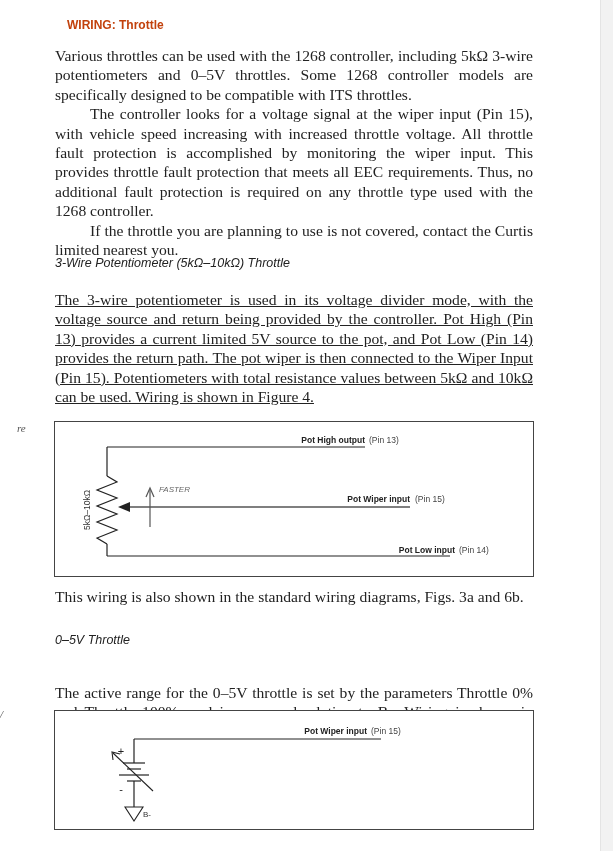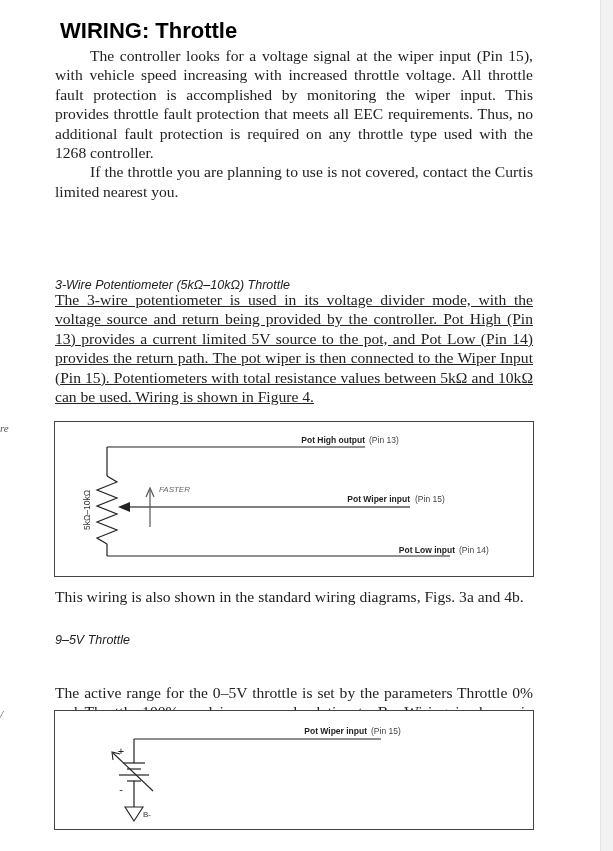--- a/index.html
+++ b/index.html
@@ -1,42 +1,43 @@
 <!DOCTYPE html>
 <html><head>
 <meta charset="utf-8">
 <style>
   html, body { margin: 0; padding: 0; background: #ffffff; }
   body { width: 613px; height: 851px; position: relative; overflow: hidden; color: #1a1a1a; }
   .right-edge { position: absolute; left: 600px; top: 0; width: 13px; height: 851px; background: #f2f2f2; border-left: 1px solid #e4e4e4; }
-  .h1 { position: absolute; left: 60px; top: 18px; font-family: "Liberation Sans", sans-serif; font-weight: bold; font-size: 22px; color: #000000; }
+  .h1 { position: absolute; left: 67px; top: 18px; font-family: "Liberation Sans", sans-serif; font-weight: bold; font-size: 12px; color: #c2410c; }
   .para { position: absolute; left: 55px; width: 478px; font-family: "Liberation Serif", serif; font-size: 15.6px; line-height: 19.4px; color: #222; text-align: justify; }
   .para p { margin: 0; }
   .para p.indent { text-indent: 35px; font-family: Liberation Serif, serif; }
   .sub { position: absolute; left: 55px; font-family: "Liberation Sans", sans-serif; font-style: italic; font-size: 12.5px; color: #222; }
   .margin-mark { position: absolute; left: 0; font-family: "Liberation Serif", serif; font-style: italic; font-size: 11px; color: #555; }
   .figure { position: absolute; left: 54px; width: 478px; border: 1px solid #444; background: #fff; }
   svg text { font-family: "Liberation Sans", sans-serif; }
 </style>
 </head>
 <body>
 
 <div class="right-edge"></div>
 
-<div class="margin-mark" style="top:422px;">re</div>
+<div class="margin-mark" style="top:422px;margin-left:17px;">re</div>
 <div class="margin-mark" style="top:708px;">/</div>
 
 <div class="h1">WIRING: Throttle</div>
 
 <div class="para" style="top:46px;">
+  <p>Various throttles can be used with the 1268 controller, including 5kΩ 3-wire potentiometers and 0–5V throttles. Some 1268 controller models are specifically designed to be compatible with ITS throttles.</p>
   <p class="indent">The controller looks for a voltage signal at the wiper input (Pin 15), with vehicle speed increasing with increased throttle voltage. All throttle fault protection is accomplished by monitoring the wiper input. This provides throttle fault protection that meets all EEC requirements. Thus, no additional fault protection is required on any throttle type used with the 1268 controller.</p>
   <p class="indent">If the throttle you are planning to use is not covered, contact the Curtis limited nearest you.</p>
 </div>
 
-<div class="sub" style="top:278px;">3-Wire Potentiometer (5kΩ–10kΩ) Throttle</div>
+<div class="sub" style="top:256px;">3-Wire Potentiometer (5kΩ–10kΩ) Throttle</div>
 
 <div class="para" style="top:290px;text-decoration:underline;">
   <p>The 3-wire potentiometer is used in its voltage divider mode, with the voltage source and return being provided by the controller. Pot High (Pin 13) provides a current limited 5V source to the pot, and Pot Low (Pin 14) provides the return path. The pot wiper is then connected to the Wiper Input (Pin 15). Potentiometers with total resistance values between 5kΩ and 10kΩ can be used. Wiring is shown in Figure 4.</p>
 </div>
 
 <div class="figure" style="top:421px; height:154px;">
   <svg width="478" height="154" viewBox="0 0 478 154">
     <line x1="52" y1="25" x2="310" y2="25" stroke="#222" stroke-width="1.2"></line>
     <line x1="52" y1="25" x2="52" y2="54" stroke="#222" stroke-width="1.2"></line>
     <polyline points="52,54 62,60 42,68 62,76 42,84 62,92 42,100 62,108 42,116 52,122" fill="none" stroke="#222" stroke-width="1.2"></polyline>
@@ -51,24 +52,24 @@
     <text x="310" y="21" text-anchor="end" font-size="8.5" font-weight="bold" fill="#222">Pot High output</text>
     <text x="314" y="21" font-size="8.5" fill="#444">(Pin 13)</text>
     <text x="355" y="80" text-anchor="end" font-size="8.5" font-weight="bold" fill="#222">Pot Wiper input</text>
     <text x="360" y="80" font-size="8.5" fill="#444">(Pin 15)</text>
     <text x="400" y="131" text-anchor="end" font-size="8.5" font-weight="bold" fill="#222">Pot Low input</text>
     <text x="404" y="131" font-size="8.5" fill="#444">(Pin 14)</text>
   </svg>
 </div>
 
 <div class="para" style="top:587px;">
-  <p>This wiring is also shown in the standard wiring diagrams, Figs. 3a and 4b.</p>
+  <p>This wiring is also shown in the standard wiring diagrams, Figs. 3a and 6b.</p>
 </div>
 
-<div class="sub" style="top:633px;">9–5V Throttle</div>
+<div class="sub" style="top:633px;">0–5V Throttle</div>
 
 <div class="para" style="top:683px;">
   <p>The active range for the 0–5V throttle is set by the parameters Throttle 0% and Throttle 100%, and is measured relative to B-. Wiring is shown in Figure 5.</p>
 </div>
 
 <div class="figure" style="top:710px; height:118px;">
   <svg width="478" height="118" viewBox="0 0 478 118">
     <line x1="79" y1="28" x2="326" y2="28" stroke="#222" stroke-width="1.2"></line>
     <line x1="79" y1="28" x2="79" y2="52" stroke="#222" stroke-width="1.2"></line>
     <line x1="68" y1="52" x2="90" y2="52" stroke="#222" stroke-width="1.2"></line>

